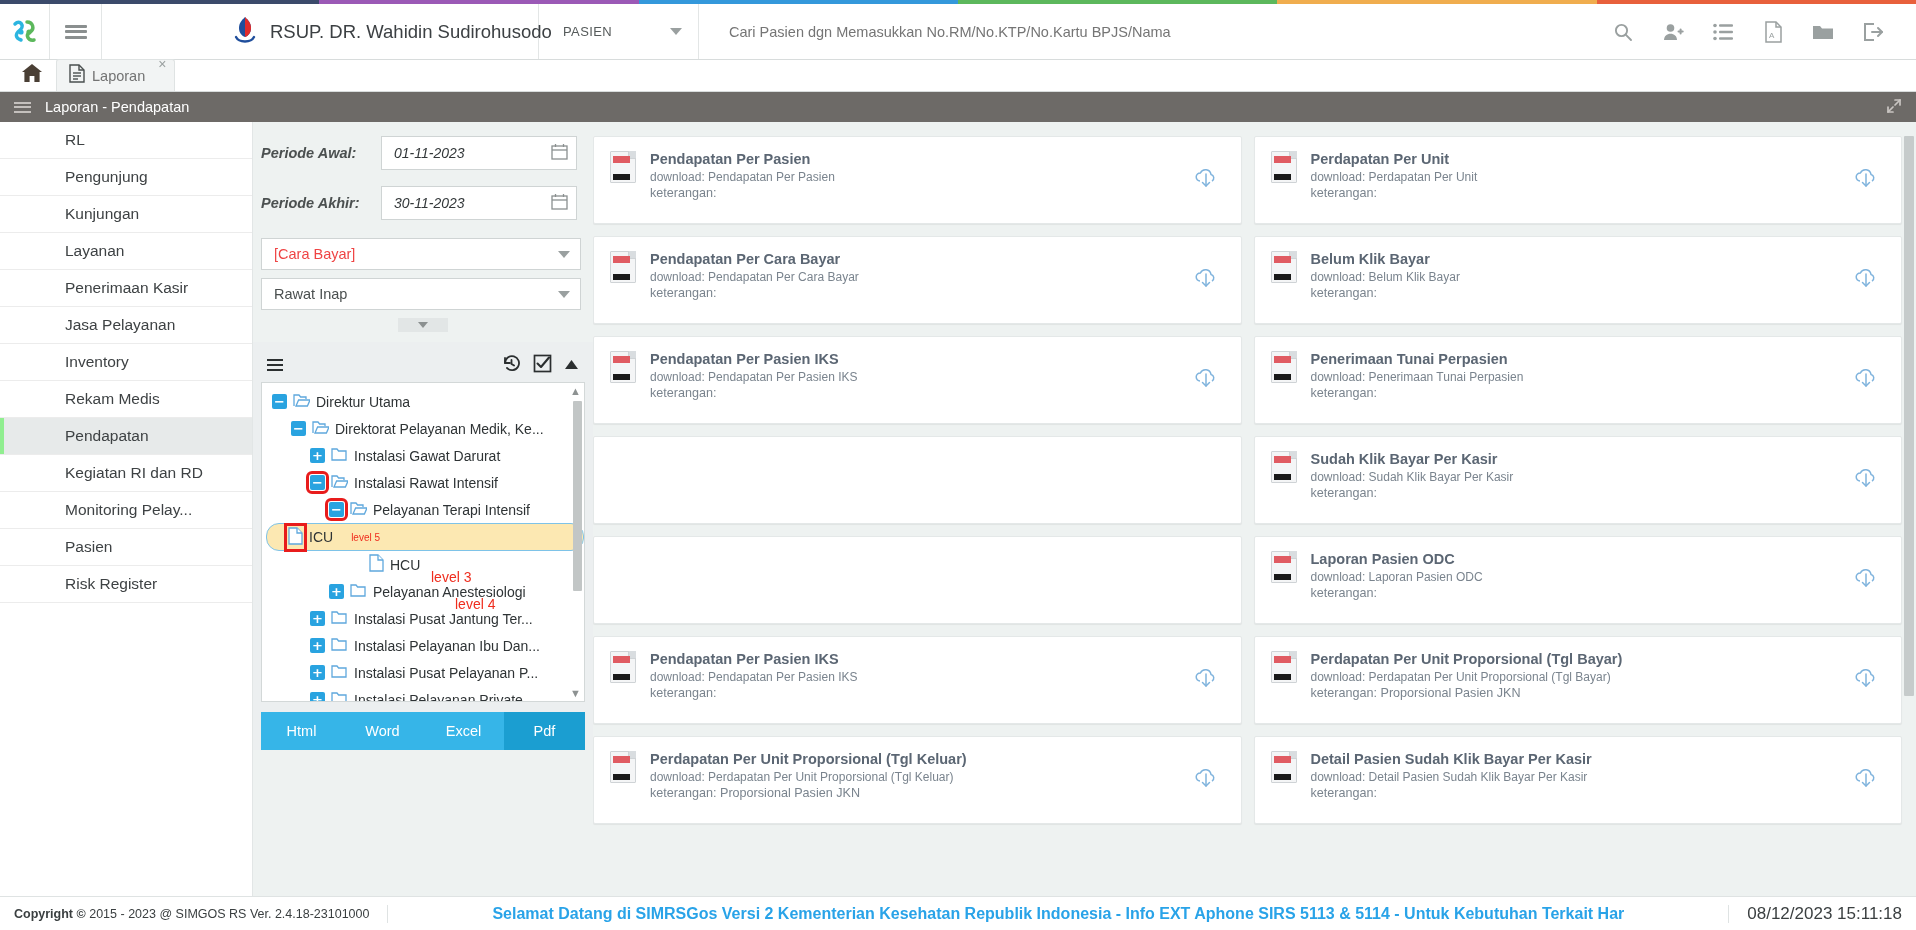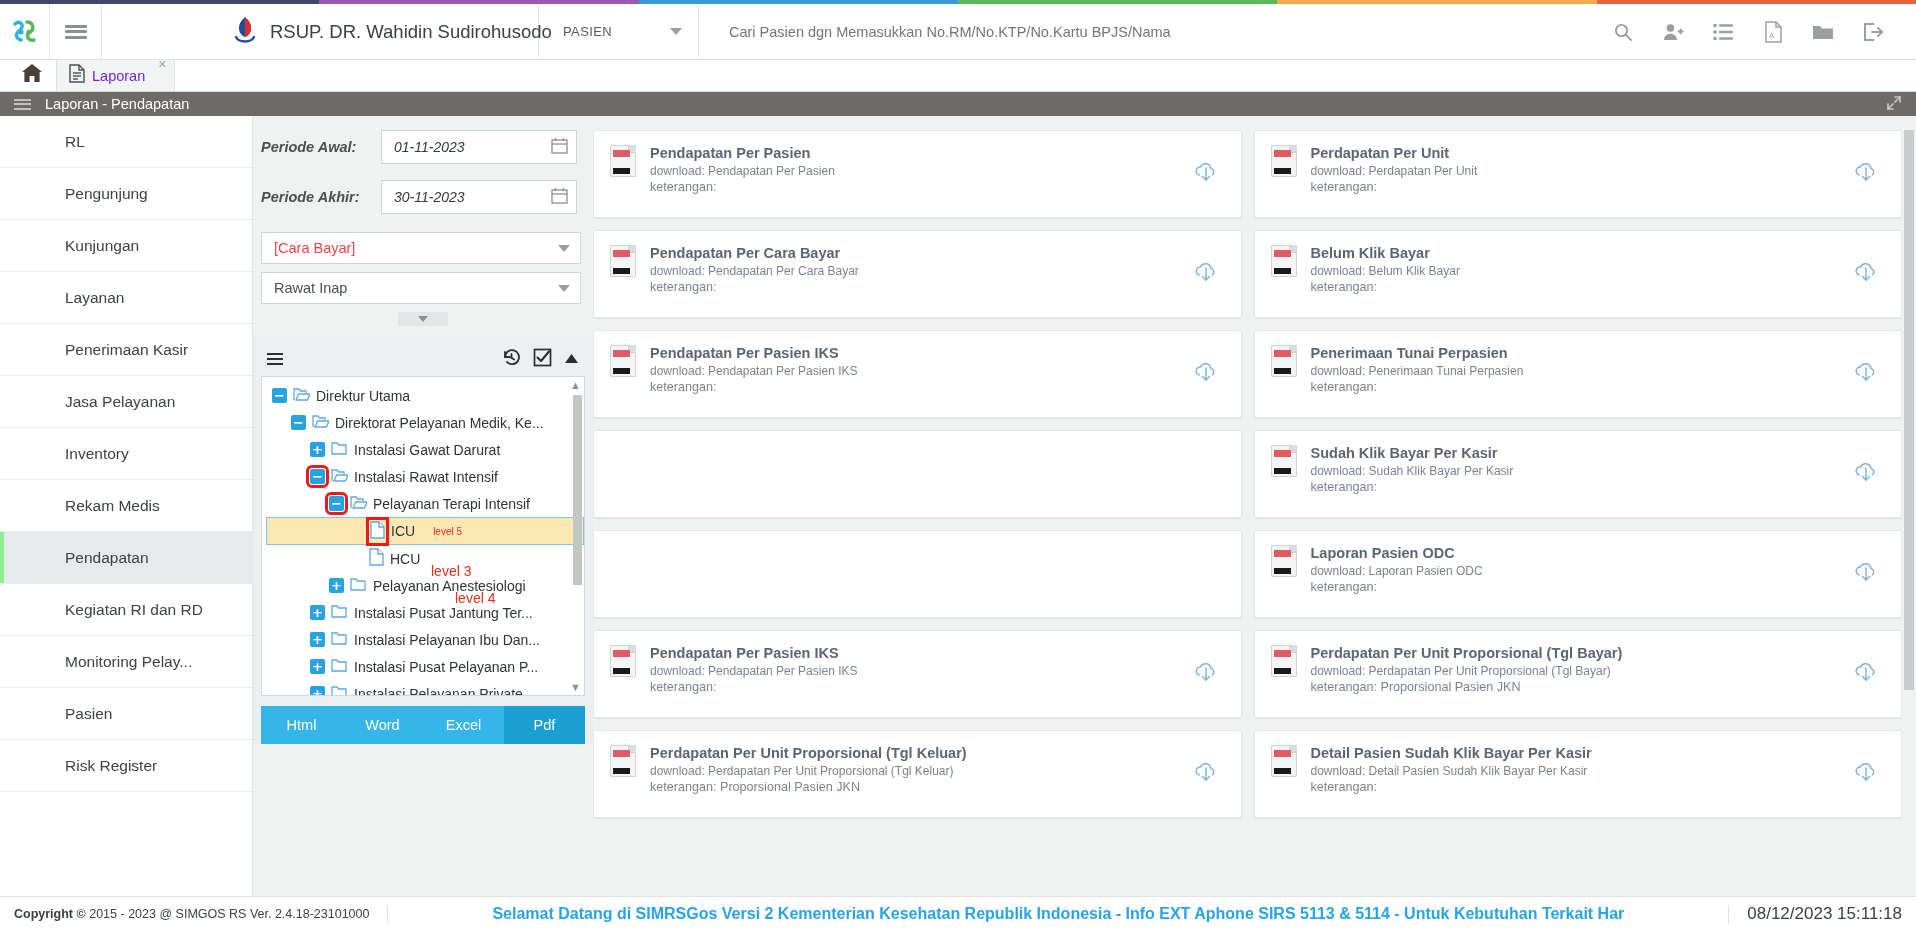--- a/index.html
+++ b/index.html
@@ -46,39 +46,39 @@
     border-bottom: 1px solid #d8dcdc;
   }
   #home-tab { width: 48px; height: 32px; display:flex; align-items:center; justify-content:center; cursor:pointer; }
   #doc-tab {
     height: 32px; background: #f2f4f4;
     border: 1px solid #dfe3e3; border-bottom: none;
     border-radius: 3px 3px 0 0;
     display: flex; align-items: center; gap: 7px;
     padding: 0 8px 0 12px; cursor: pointer; position: relative;
   }
-  #doc-tab-label { font-size: 14.5px; color: #6d28d9; }
+  #doc-tab-label { font-size: 14.5px; color: #737373; }
   #doc-tab-close { font-size: 14px; color: #9aa0a0; margin-left: 6px; align-self: flex-start; margin-top: -4px;}
 
   
   #pagetitle {
-    height: 24px; background: #6d6a67; color: #fff;
+    height: 30px; background: #6d6a67; color: #fff;
     display: flex; align-items: center; padding: 4px 14px;
     gap: 14px; font-size: 14.5px;
   }
   #pt-hamburger div { width: 17px; height: 2px; background: #c4c0bd; margin: 2.5px 0; }
   #pt-expand { margin-left: auto; color: #c9c5c2; font-size: 15px; }
 
   
   #body { display: flex; height: 812px; width: 100%; }
 
   
   #sidebar { width: 253px; background: #fff; border-right: 1px solid #e2e6e6; }
   .side-item {
-    height: 52px; display: flex; align-items: center;
+    height: 37px; display: flex; align-items: center;
     padding-left: 65px; font-size: 15.5px; color: #3e4244;
     border-bottom: 1px solid #ececec; cursor: pointer;
     position: relative; background: #fff;
   }
   .side-item.active { background: #e7eaea; }
   .side-item.active::before {
     content:""; position:absolute; left:0; top:0; bottom:0; width:4px; background:#90ee90;
   }
 
   
@@ -474,21 +474,21 @@
               <span>Instalasi Rawat Intensif</span>
             </div>
             <div class="tnode" style="padding-left: 63px;">
               <span class="toggle redbox">−</span>
               <span class="ficon"><svg width="17" height="15" viewBox="0 0 17 15" fill="none" stroke="#5fa8dd" stroke-width="1.3">
                   <path d="M1 13V2h5l1.6 2H13v2"></path>
                   <path d="M3 13l2.6-6H17l-2.6 6z"></path>
                 </svg></span>
               <span>Pelayanan Terapi Intensif</span>
             </div>
-            <div class="tnode selected" style="padding-left: 82px;">
+            <div class="tnode selected" style=" border-radius: 13px;">
               <span class="toggle spacer"></span>
               <span class="ficon redbox"><svg width="15" height="18" viewBox="0 0 15 18" fill="#fff" stroke="#5fa8dd" stroke-width="1.3">
                   <path d="M1 1h8l5 5v11H1z"></path>
                   <path d="M9 1v5h5"></path>
                 </svg></span>
               <span>ICU</span>
               <span class="lvl">level 5</span>
             </div>
             <div class="tnode" style="padding-left: 82px;">
               <span class="toggle spacer"></span>

